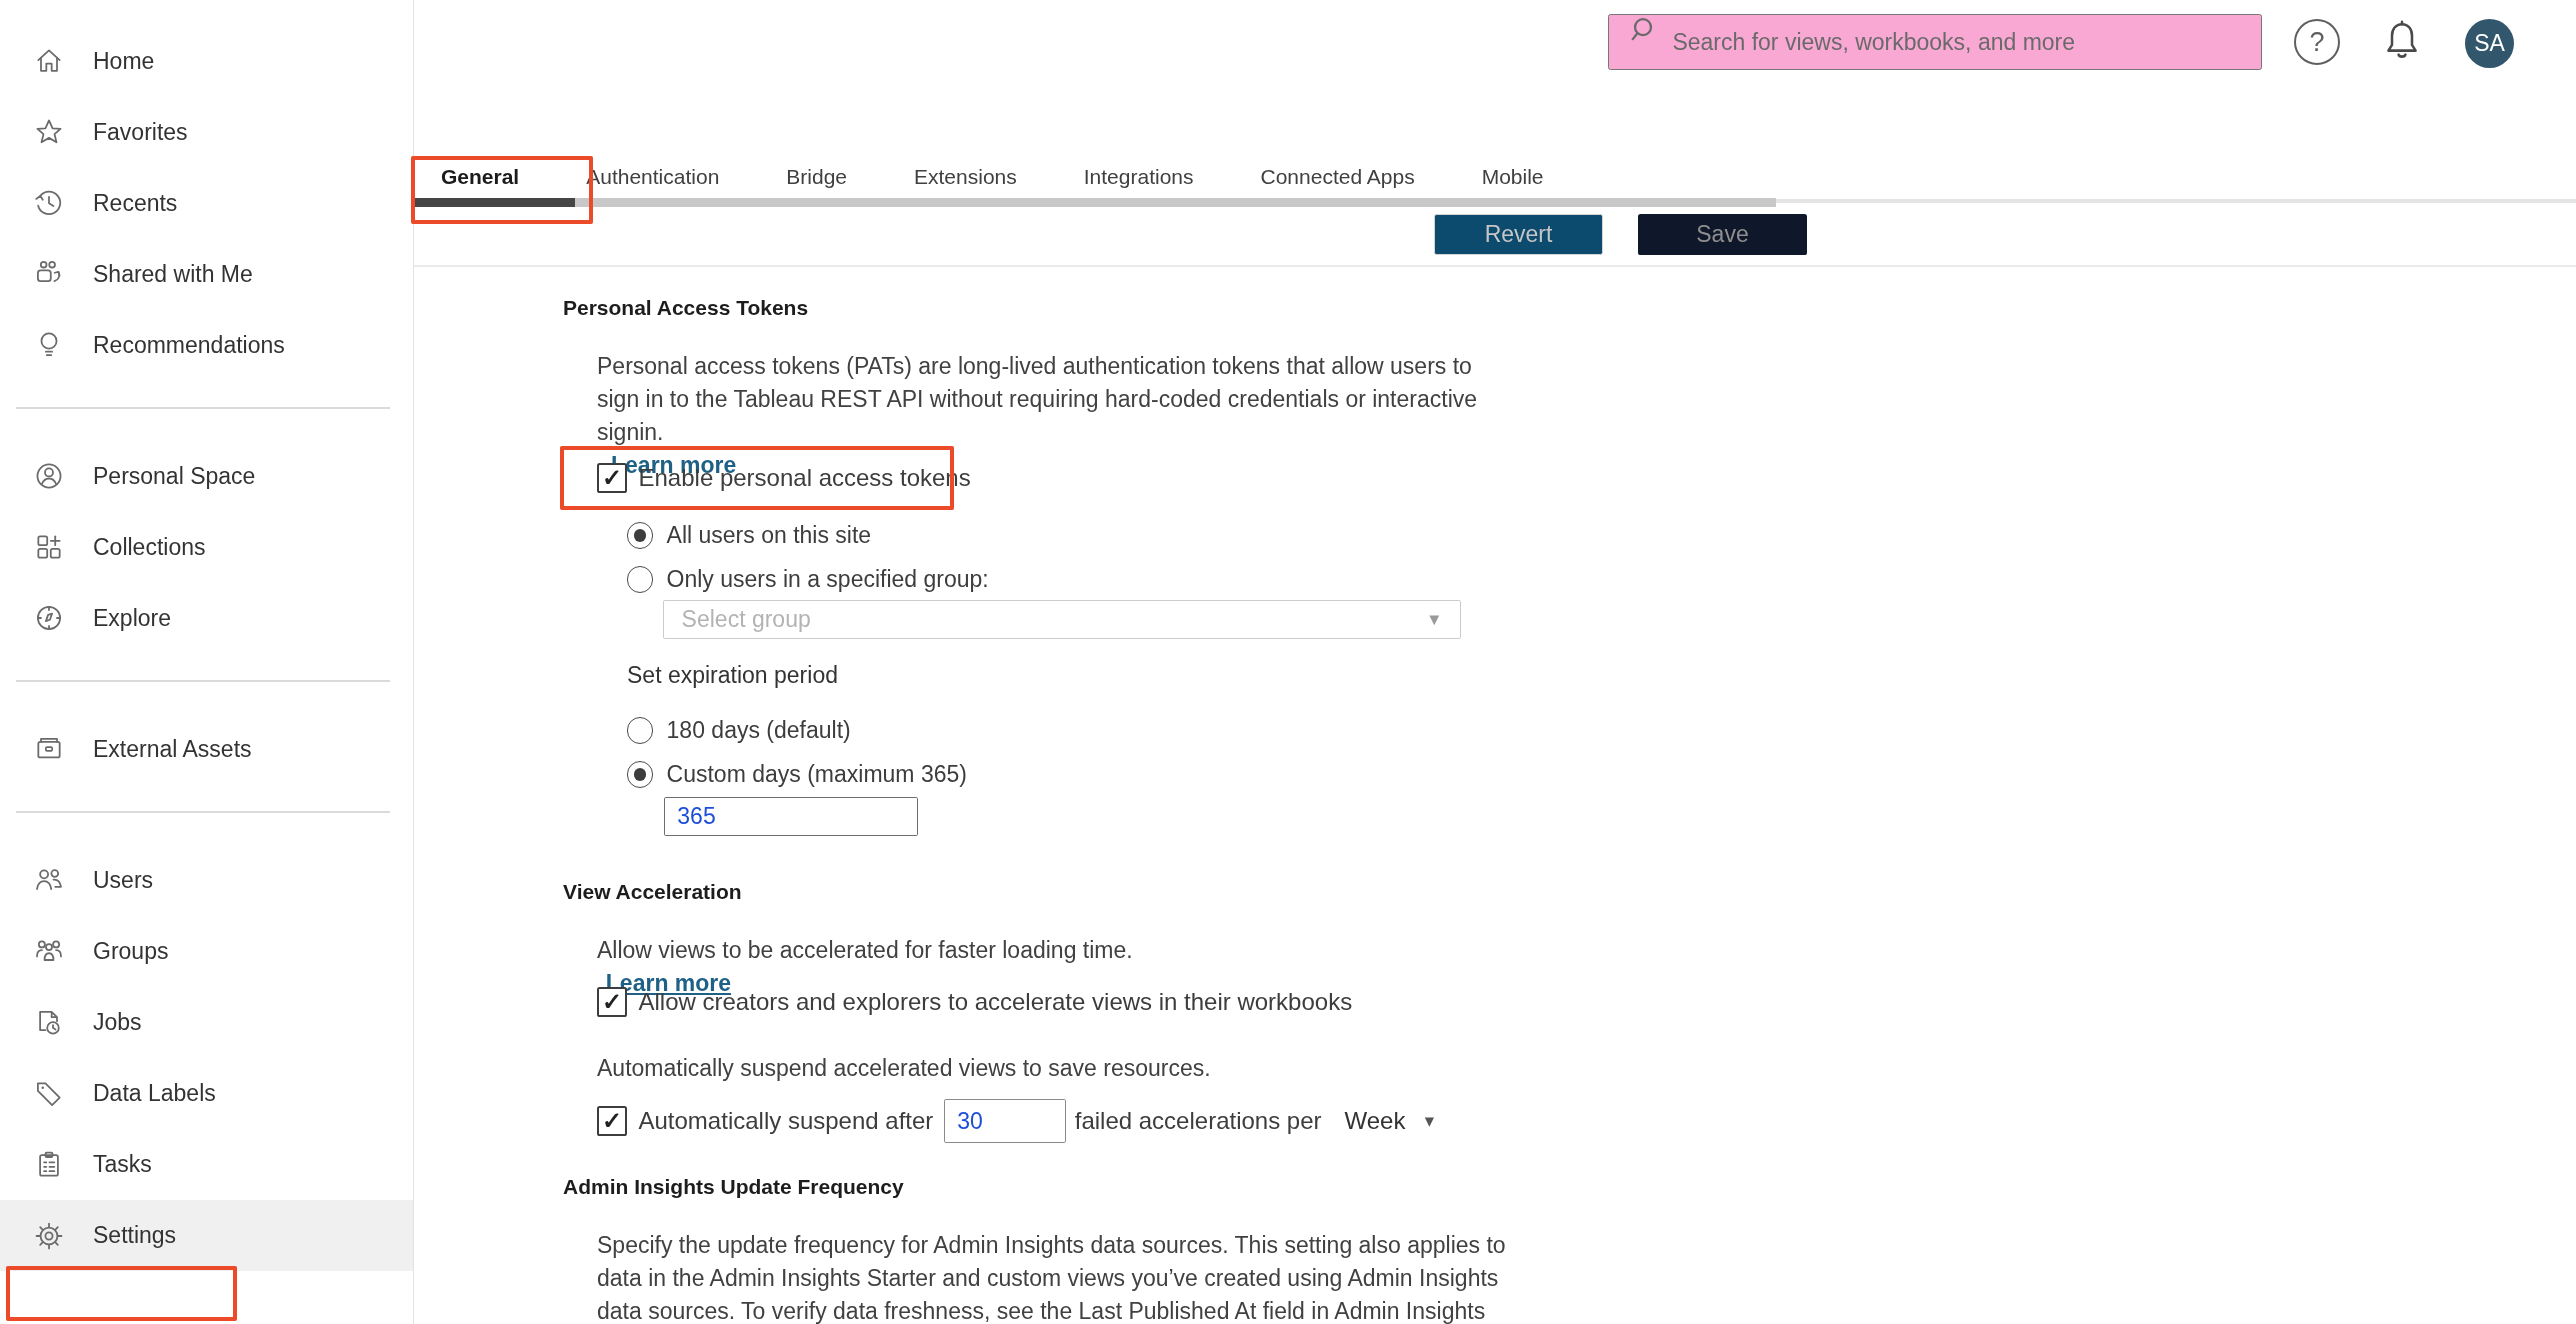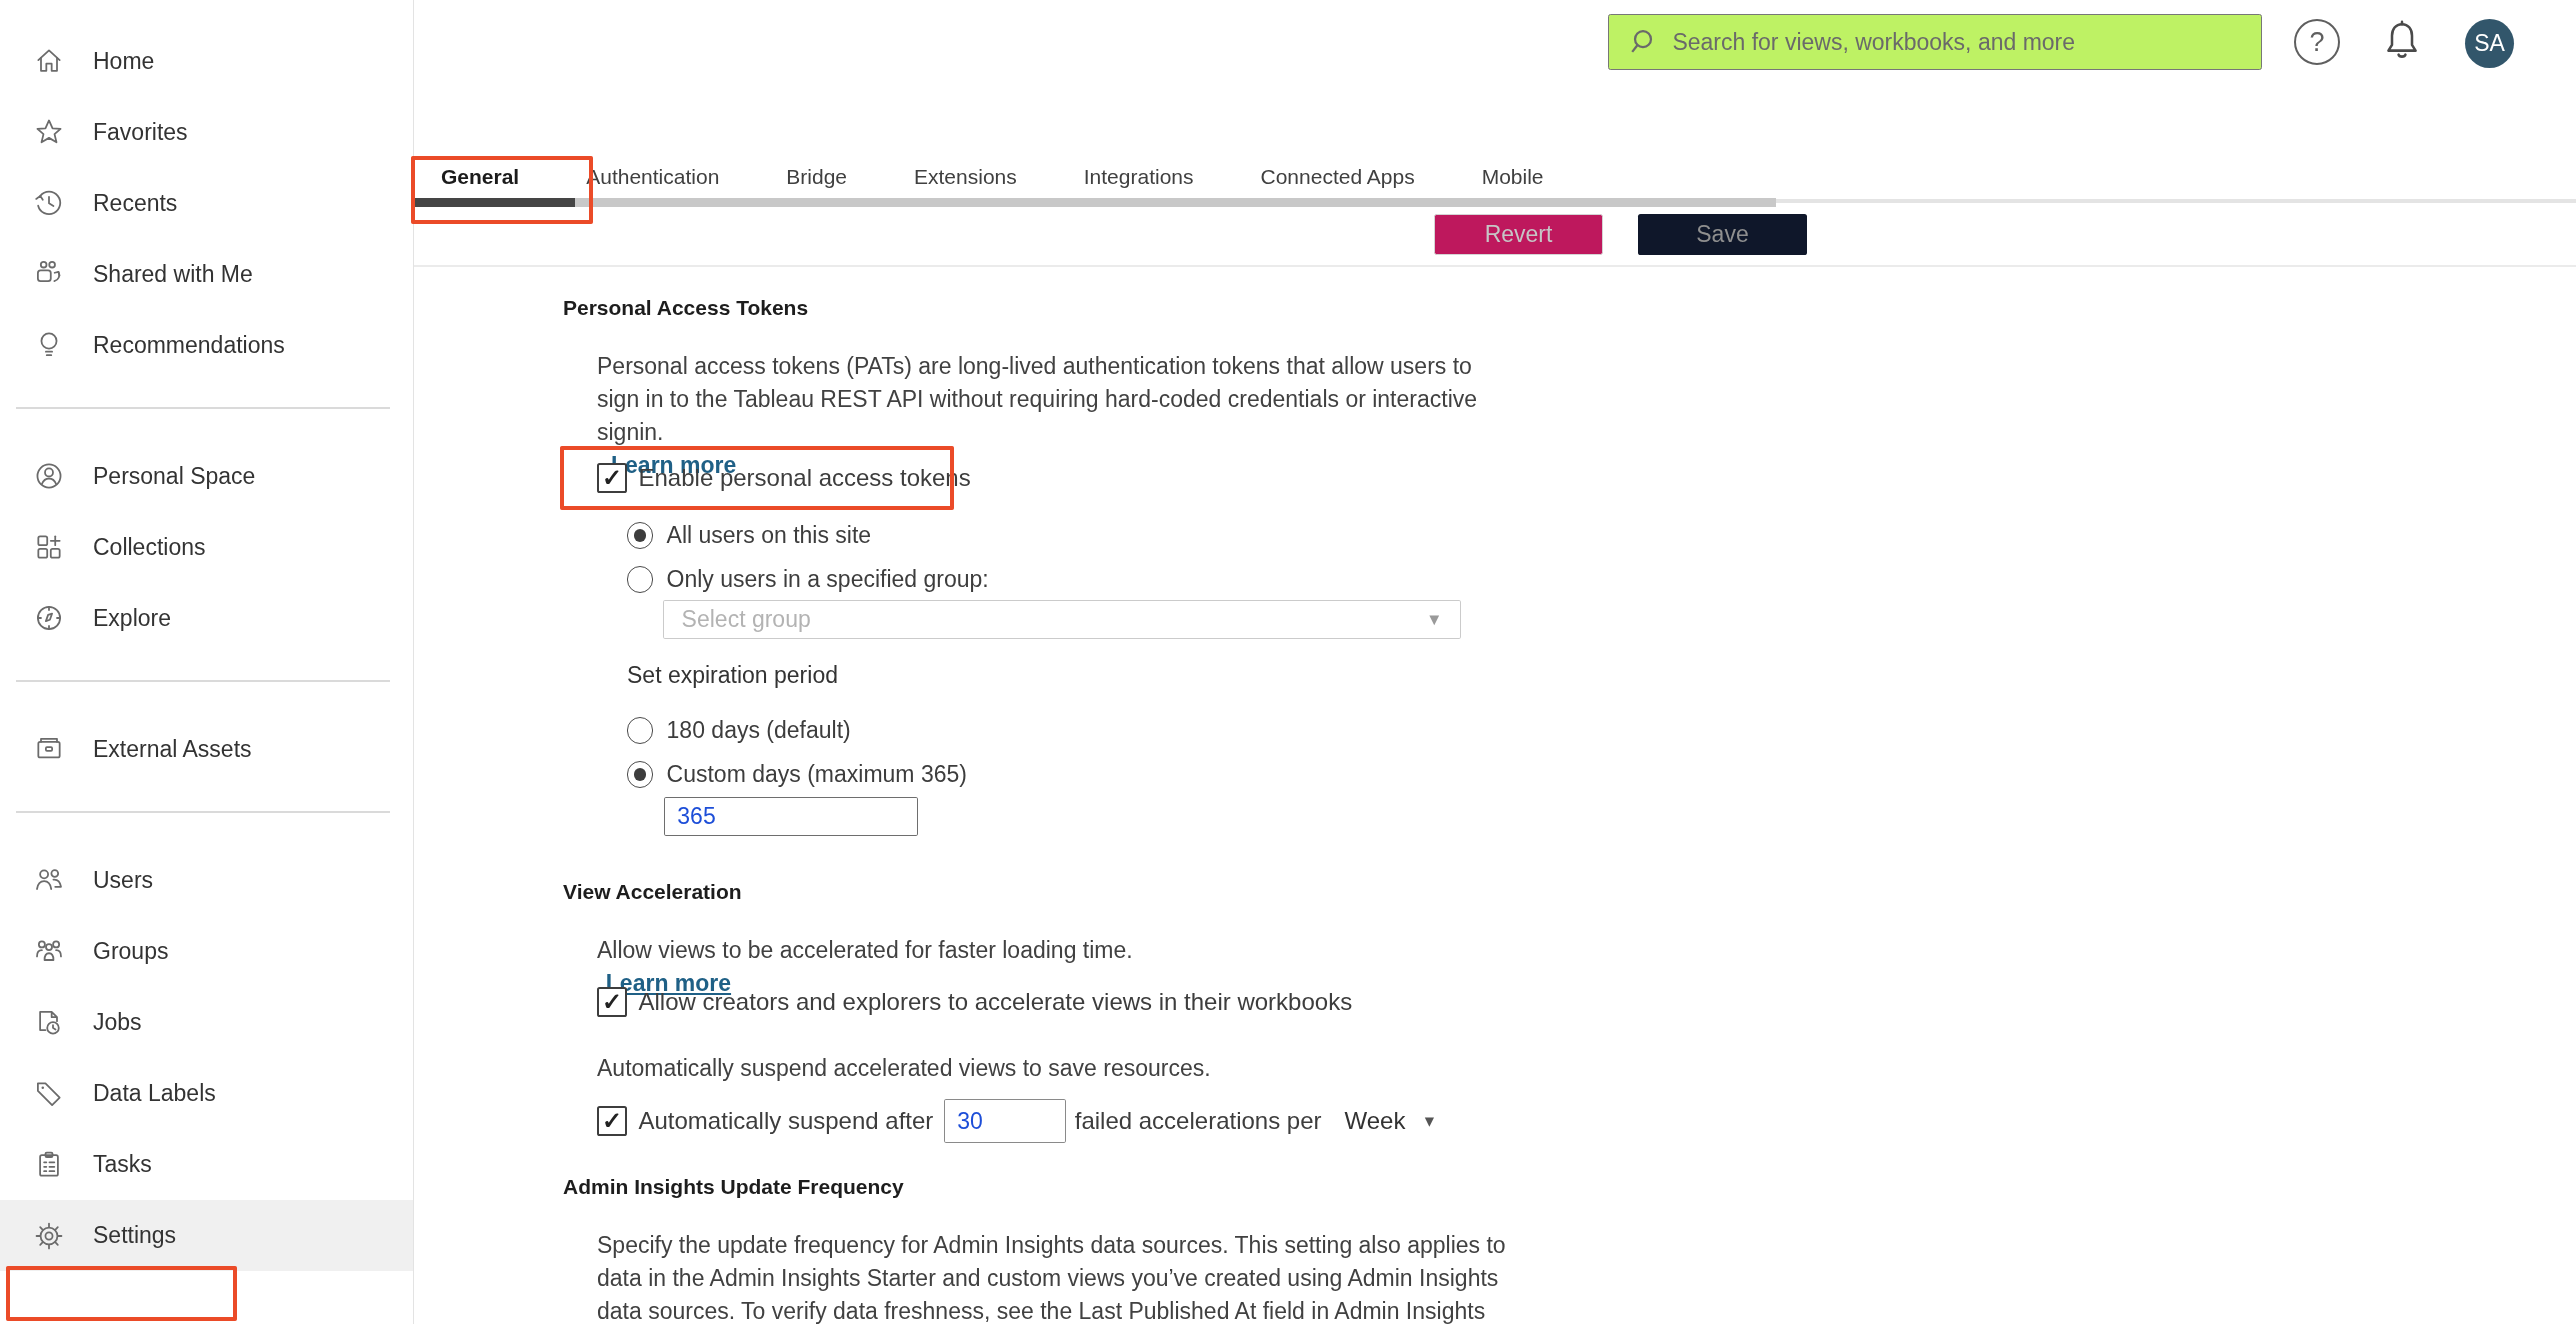--- a/index.html
+++ b/index.html
@@ -13,22 +13,22 @@
              border-right:1.8px solid #e3e3e3; padding-top:25.6px; z-index:2; }
   .nav-item { height:71px; display:flex; align-items:center; padding-left:33px; gap:28px;
               font-size:23px; color:#333; cursor:pointer; }
   .nav-item.active { background:#f0f0f0; }
   .nav-item svg { width:32px; height:32px; flex:none; fill:none; stroke:#6b6b6b; stroke-width:2;
                   stroke-linecap:round; stroke-linejoin:round; }
   .nav-divider { height:1.8px; background:#dadada; margin:26.4px 23px 32px 16px; }
 
   
   .search-box { position:absolute; left:1608px; top:14px; width:654px; height:56px;
-                border:1.8px solid #777; border-radius:2.6px; display:flex; align-items:center;
-                padding-left:19.4px; gap:14px; background:#bef264; }
+                border:1.8px solid #777; border-radius:2.6px; display:flex; 
+                padding-left:19.4px; gap:14px; background:#f9a8d4; }
   .search-box svg { width:30px; height:30px; fill:none; stroke:#6a6a6a; stroke-width:2.4; flex:none; }
   .search-box input { border:none; outline:none; font-size:23px; color:#555; width:546px;
                       font-family:"Liberation Sans", sans-serif; background:transparent; }
   .search-box input::placeholder { color:#6a6a6a; opacity:1; }
   .help-btn { position:absolute; left:2294px; top:19.4px; width:46px; height:46px; border:2.6px solid #5f5f5f;
               border-radius:50%; display:flex; align-items:center; justify-content:center;
               font-size:27px; color:#5f5f5f; cursor:pointer; background:#fff; }
   .bell-btn { position:absolute; left:2381px; top:19.4px; width:42px; height:46px; cursor:pointer; }
   .bell-btn svg { width:42px; height:46px; fill:none; stroke:#4a4a4a; stroke-width:2.2;
                   stroke-linecap:round; stroke-linejoin:round; }
@@ -39,21 +39,21 @@
   
   .tabs { position:absolute; left:441px; top:165px; display:flex; gap:67px; font-size:21px; color:#404040; }
   .tab { cursor:pointer; white-space:nowrap; }
   .tab.selected { font-weight:bold; color:#1b1b1b; }
   .strip-light { position:absolute; left:414px; top:199px; width:2162px; height:4.4px; background:#e4e4e4; }
   .strip-med   { position:absolute; left:414px; top:198px; width:1362px; height:8.8px; background:#c8c8c8; }
   .strip-dark  { position:absolute; left:414px; top:198px; width:161px;  height:8.8px; background:#454545; }
 
   .btn { position:absolute; width:169px; height:41px; border-radius:2.6px; display:flex;
          align-items:center; justify-content:center; font-size:23px; cursor:default; }
-  .btn-revert { left:1434px; top:214px; background:#be185d; border:1.8px solid #d4d4d4; color:#c6c6c6; }
+  .btn-revert { left:1434px; top:214px; background:#0c4a6e; border:1.8px solid #d4d4d4; color:#c6c6c6; }
   .btn-save   { left:1638px; top:214px; background:#0f172a; border:none; color:#8f8f8f; }
   .divider-h  { position:absolute; left:414px; top:265px; width:2162px; height:1.8px; background:#ebebeb; }
 
   
   .annotation { position:absolute; border:4.4px solid #eb4b28; border-radius:1.8px; z-index:5; pointer-events:none; }
   .ann-general  { left:411px; top:156px;  width:182px; height:68px; }
   .ann-pat      { left:560px; top:446px;  width:394px; height:64px; }
   .ann-settings { left:6.2px;   top:1266px; width:231px; height:55px; }
 
   

